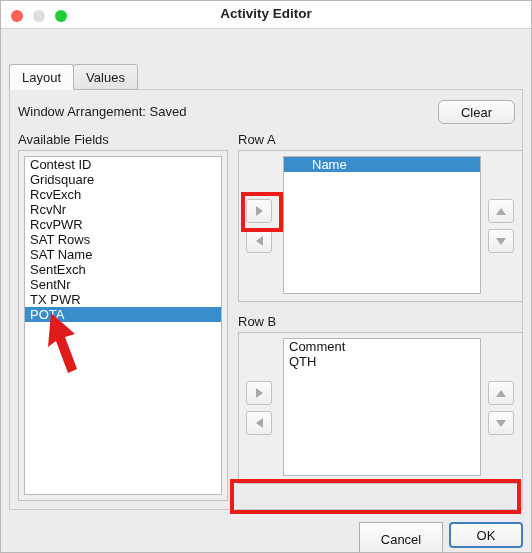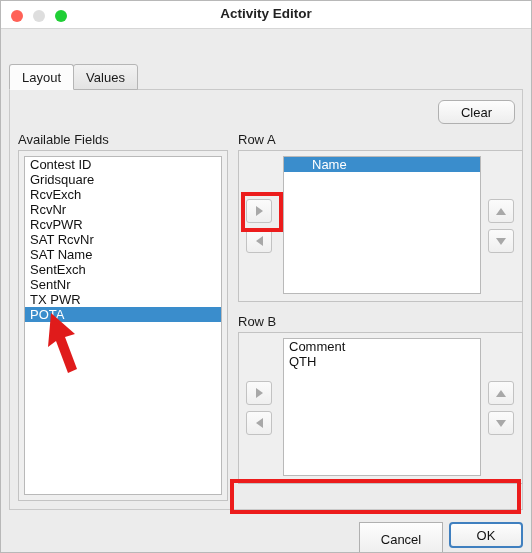--- a/index.html
+++ b/index.html
@@ -221,33 +221,34 @@
     <div class="tab active">
       <span>Layout</span>
     </div>
     <div class="tab inactive">
       <span>Values</span>
     </div>
   </div>
 
   <div id="tab-content"></div>
 
+  <div id="arrangement">Window Arrangement:  Saved</div>
   <div id="clear-button">
     <span>Clear</span>
   </div>
 
   <div id="avail-label">Available Fields</div>
   <div id="avail-panel">
     <div id="avail-list">
       <div class="fld">Contest ID</div>
       <div class="fld">Gridsquare</div>
       <div class="fld">RcvExch</div>
       <div class="fld">RcvNr</div>
       <div class="fld">RcvPWR</div>
-      <div class="fld">SAT RcvNr</div>
+      <div class="fld">SAT Rows</div>
       <div class="fld">SAT Name</div>
       <div class="fld">SentExch</div>
       <div class="fld">SentNr</div>
       <div class="fld">TX PWR</div>
       <div class="fld selected">POTA</div>
     </div>
   </div>
 
   <div class="row-label" style="left:237px; top:131px;">Row A</div>
   <div class="row-group" style="left:237px; top:149px; width:285px; height:152px;">

